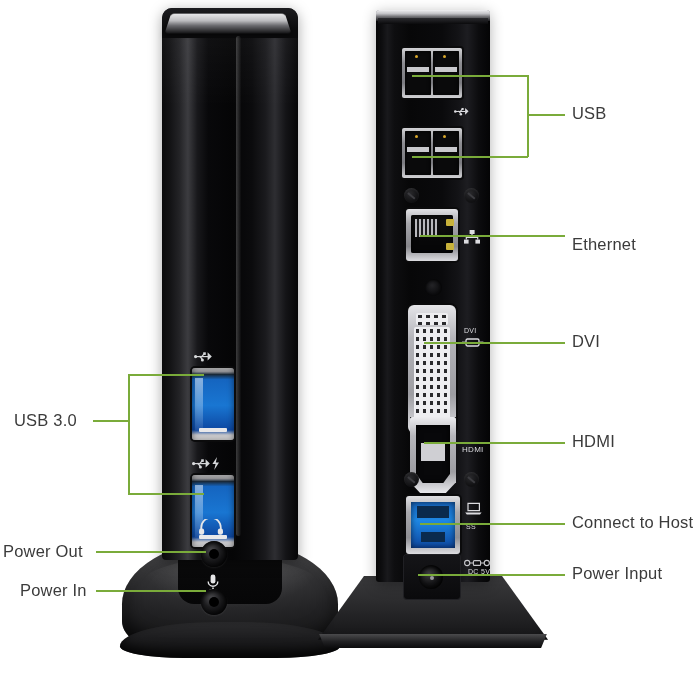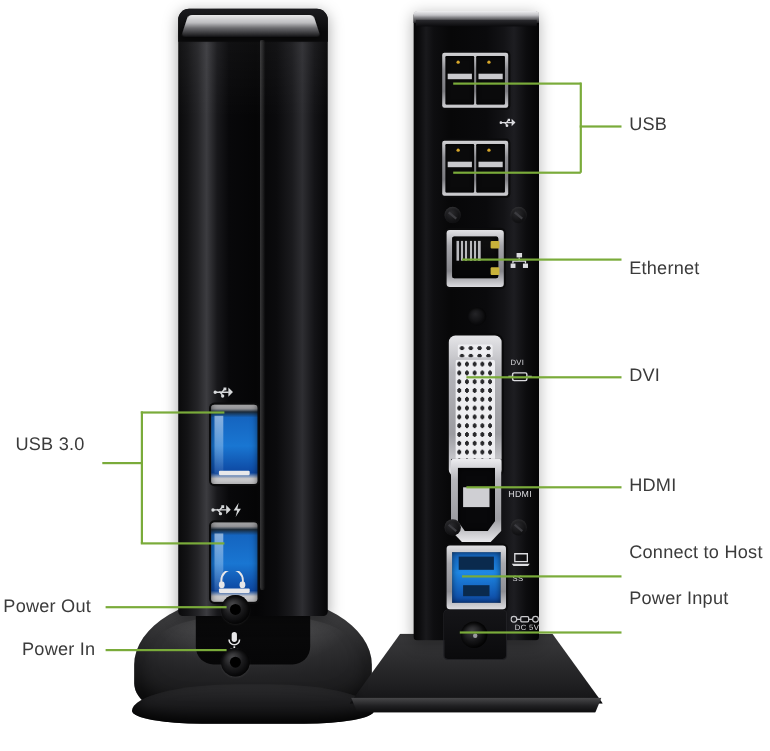--- a/index.html
+++ b/index.html
@@ -478,21 +478,21 @@
       </g>
         </svg>
     </span>
     <span class="pLabel" style="left:150px;top:566px;">DC 5V</span>
   </div>
 
   <div class="ln lnv" style="left:128px;top:374px;height:120px;"></div>
   <div class="ln lnh" style="left:128px;top:374px;width:76px;"></div>
   <div class="ln lnh" style="left:128px;top:493px;width:76px;"></div>
   <div class="ln lnh" style="left:93px;top:420px;width:36px;"></div>
-  <div class="label leftal" style="left:14px;top:396px;">USB 3.0</div>
+  <div class="label leftal" style="left:14px;top:412px;">USB 3.0</div>
 
   <div class="ln lnh" style="left:96px;top:551px;width:110px;"></div>
   <div class="label leftal" style="left:3px;top:543px;">Power Out</div>
 
   <div class="ln lnh" style="left:96px;top:590px;width:110px;"></div>
   <div class="label leftal" style="left:20px;top:582px;">Power In</div>
 
   <div class="ln lnv" style="left:527px;top:75px;height:82px;"></div>
   <div class="ln lnh" style="left:412px;top:75px;width:116px;"></div>
   <div class="ln lnh" style="left:412px;top:156px;width:116px;"></div>
@@ -502,18 +502,18 @@
   <div class="ln lnh" style="left:420px;top:235px;width:145px;"></div>
   <div class="label right" style="top:226px;margin-top:10px;">Ethernet</div>
 
   <div class="ln lnh" style="left:424px;top:342px;width:141px;"></div>
   <div class="label right" style="top:333px;">DVI</div>
 
   <div class="ln lnh" style="left:424px;top:442px;width:141px;"></div>
   <div class="label right" style="top:433px;">HDMI</div>
 
   <div class="ln lnh" style="left:420px;top:523px;width:145px;"></div>
-  <div class="label right" style="top:494px;">Connect to Host</div>
+  <div class="label right" style="top:514px;">Connect to Host</div>
 
   <div class="ln lnh" style="left:418px;top:574px;width:147px;"></div>
-  <div class="label right" style="top:536px;">Power Input</div>
+  <div class="label right" style="top:565px;">Power Input</div>
 
 </div>
 
 </body></html>

